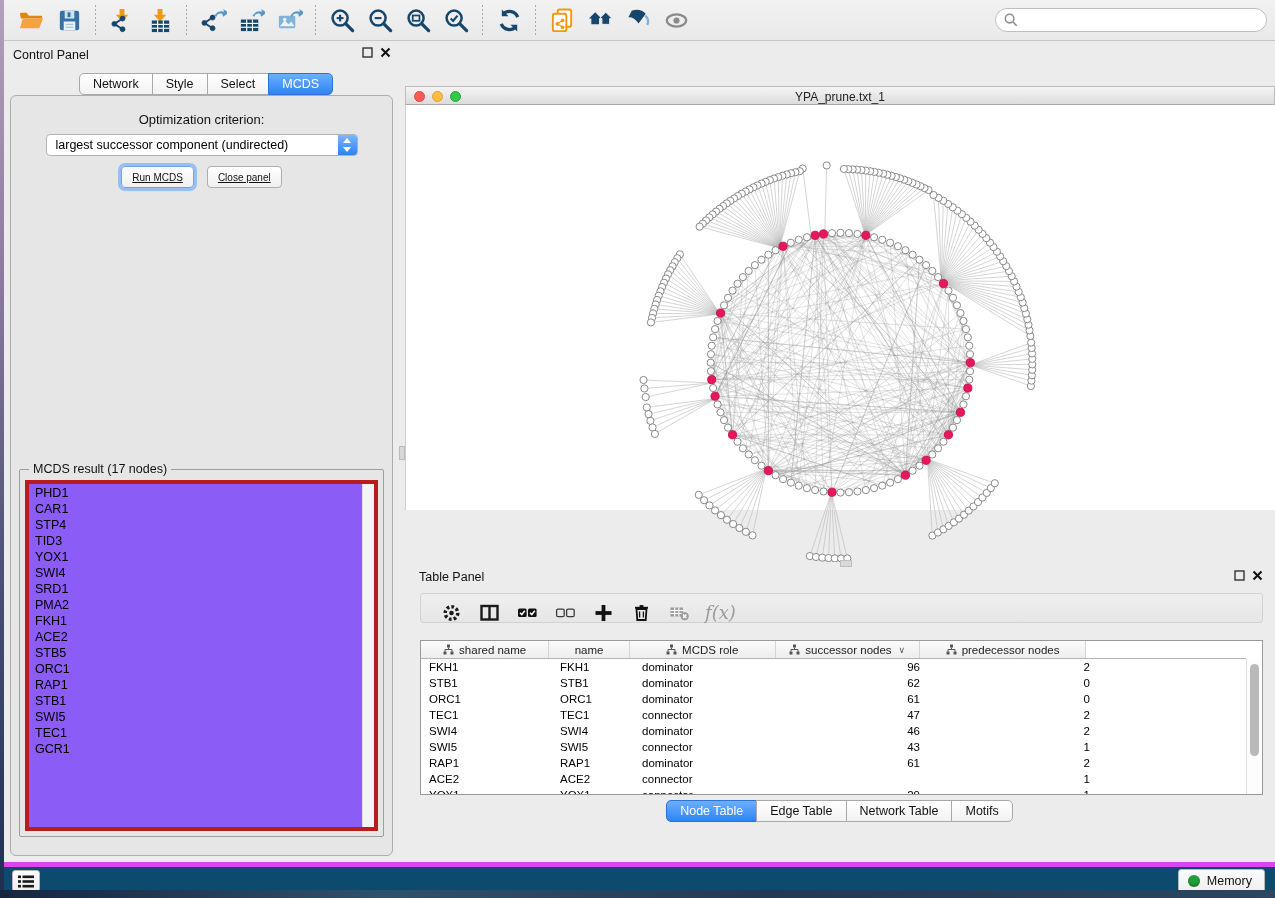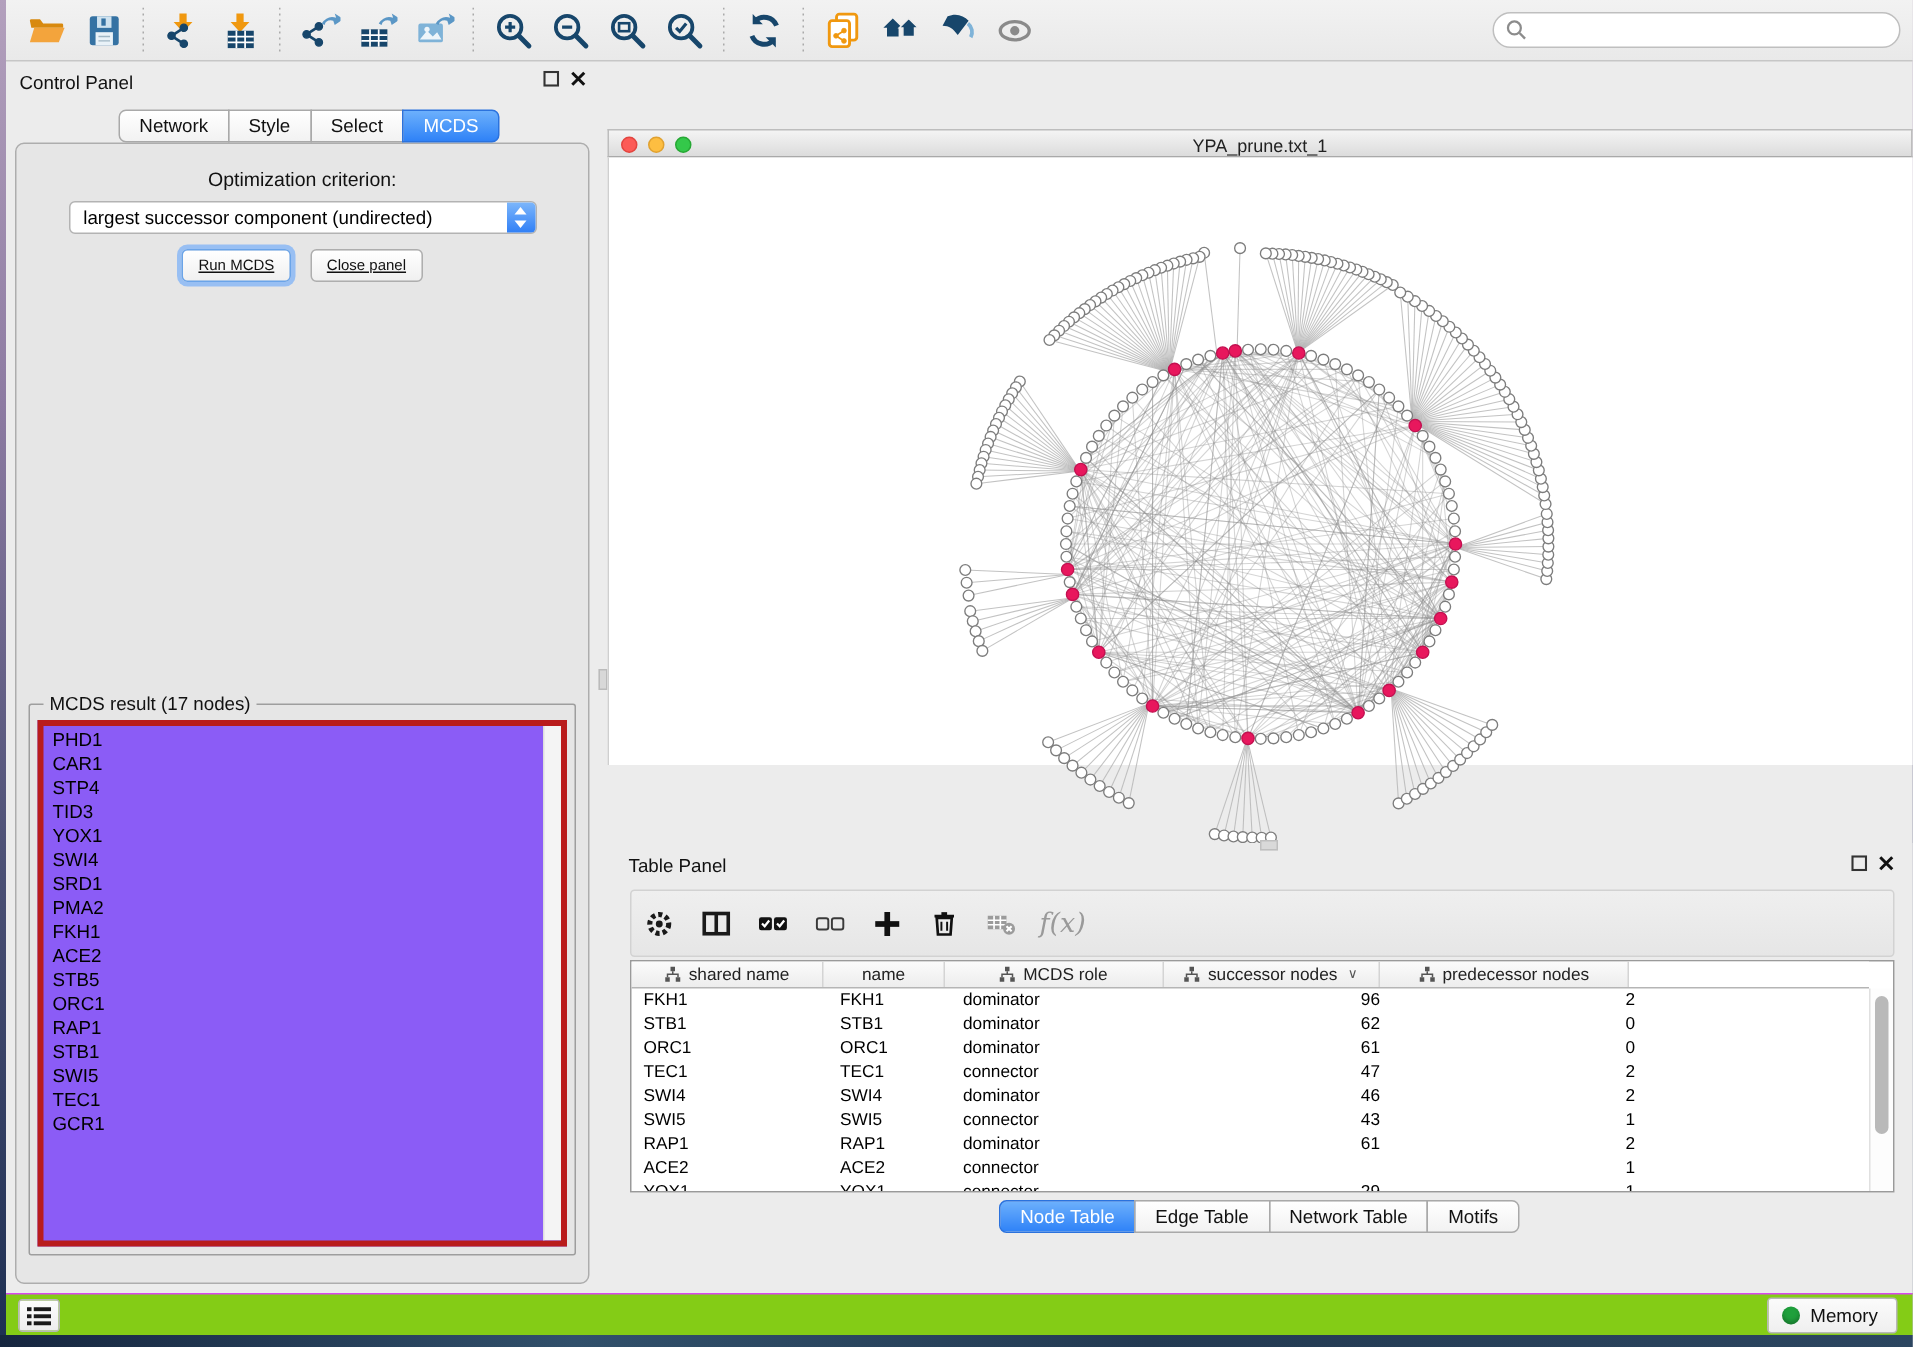--- a/index.html
+++ b/index.html
@@ -87,23 +87,23 @@
   .light.yellow { background:#fdbe41; border:.5px solid #e0a130; }
   .light.green { background:#34c84a; border:.5px solid #26a834; }
   .net-title { position:absolute; left:0; right:0; top:3px; text-align:center; font-size:12px; color:#222; }
   .net-canvas { position:absolute; left:0; right:0; top:19px; bottom:0; background:#fff;
     border-left:1px solid #cfcfcf; }
   .net-canvas svg { position:absolute; inset:0; }
 
   
   .table-panel { position:absolute; left:0; right:0; top:521px; bottom:0; background:#ececec; }
   .tp-titlebar { position:absolute; left:0; right:0; top:0; height:27px; }
-  .tp-toolbar { position:absolute; left:15px; right:12px; top:31px; height:45px;
+  .tp-toolbar { position:absolute; left:15px; right:12px; top:31px; height:30px;
     background:linear-gradient(#efefef,#e6e6e6); border:1px solid #d2d2d2; border-radius:3px;
-    display:flex; align-items:center; }
+    display:flex; align-items:flex-start; padding-left:12px; }
   .tpt-btn { width:36px; height:36px; border:none; background:transparent; margin-right:2px;
     display:flex; align-items:center; justify-content:center; }
   .tpt-btn svg { width:21px; height:21px; }
   .fx-label { font-size:18px; color:#9a9a9a; font-family:"DejaVu Serif","Liberation Serif",serif;
     font-style:italic; }
   .tp-table { position:absolute; left:15px; right:12px; top:78px; bottom:67px; background:#fff;
     border:1px solid #9a9a9a; overflow:hidden; }
   .tp-headrow { position:absolute; left:0; right:16px; top:0; height:18px; display:flex;
     background:linear-gradient(#fbfbfb,#ededed); border-bottom:1px solid #b5b5b5; }
   .th { display:flex; align-items:center; justify-content:center; gap:5px; font-size:11.5px;
@@ -115,22 +115,22 @@
   .td { font-size:11.5px; line-height:16px; color:#000; overflow:hidden; white-space:nowrap; }
   .td.left { text-align:left; padding-left:8px; }
   .td.right { text-align:right; padding-right:10px; }
   .tp-vscroll { position:absolute; right:0; top:18px; bottom:0; width:16px; background:#fdfdfd;
     border-left:1px solid #e0e0e0; }
   .tp-thumb { position:absolute; left:3px; top:5px; width:9px; height:92px; background:#b9b9b9;
     border-radius:5px; }
   .tp-tabs { position:absolute; left:0; right:0; bottom:40px; text-align:center; }
 
   
-  .statusbar { position:absolute; left:0; right:0; bottom:0; height:28px; background:#84cc16;
-    border-top:1px solid #d946ef; }
+  .statusbar { position:absolute; left:0; right:0; bottom:0; height:28px; background:#0c4a6e;
+    border-top:5px solid #d946ef; }
   .status-list-btn { position:absolute; left:8px; top:3px; width:28px; height:22px;
     background:linear-gradient(#fdfdfd,#ededed); border:1px solid #b7b7b7; border-radius:3px;
     display:flex; align-items:center; justify-content:center; }
   .status-list-btn svg { width:16px; height:13px; }
   .memory-btn { position:absolute; right:10px; top:2px; height:24px; padding:0 12px 0 9px;
     background:linear-gradient(#fbfbfb,#efefef); border:1px solid #b7b7b7; border-radius:3px;
     font-size:12.5px; color:#111; display:flex; align-items:center; gap:7px; }
   .mem-dot { width:12px; height:12px; border-radius:50%; background:#1fa03c;
     box-shadow:inset 0 -2px 3px rgba(0,0,0,.25); }
 </style>

